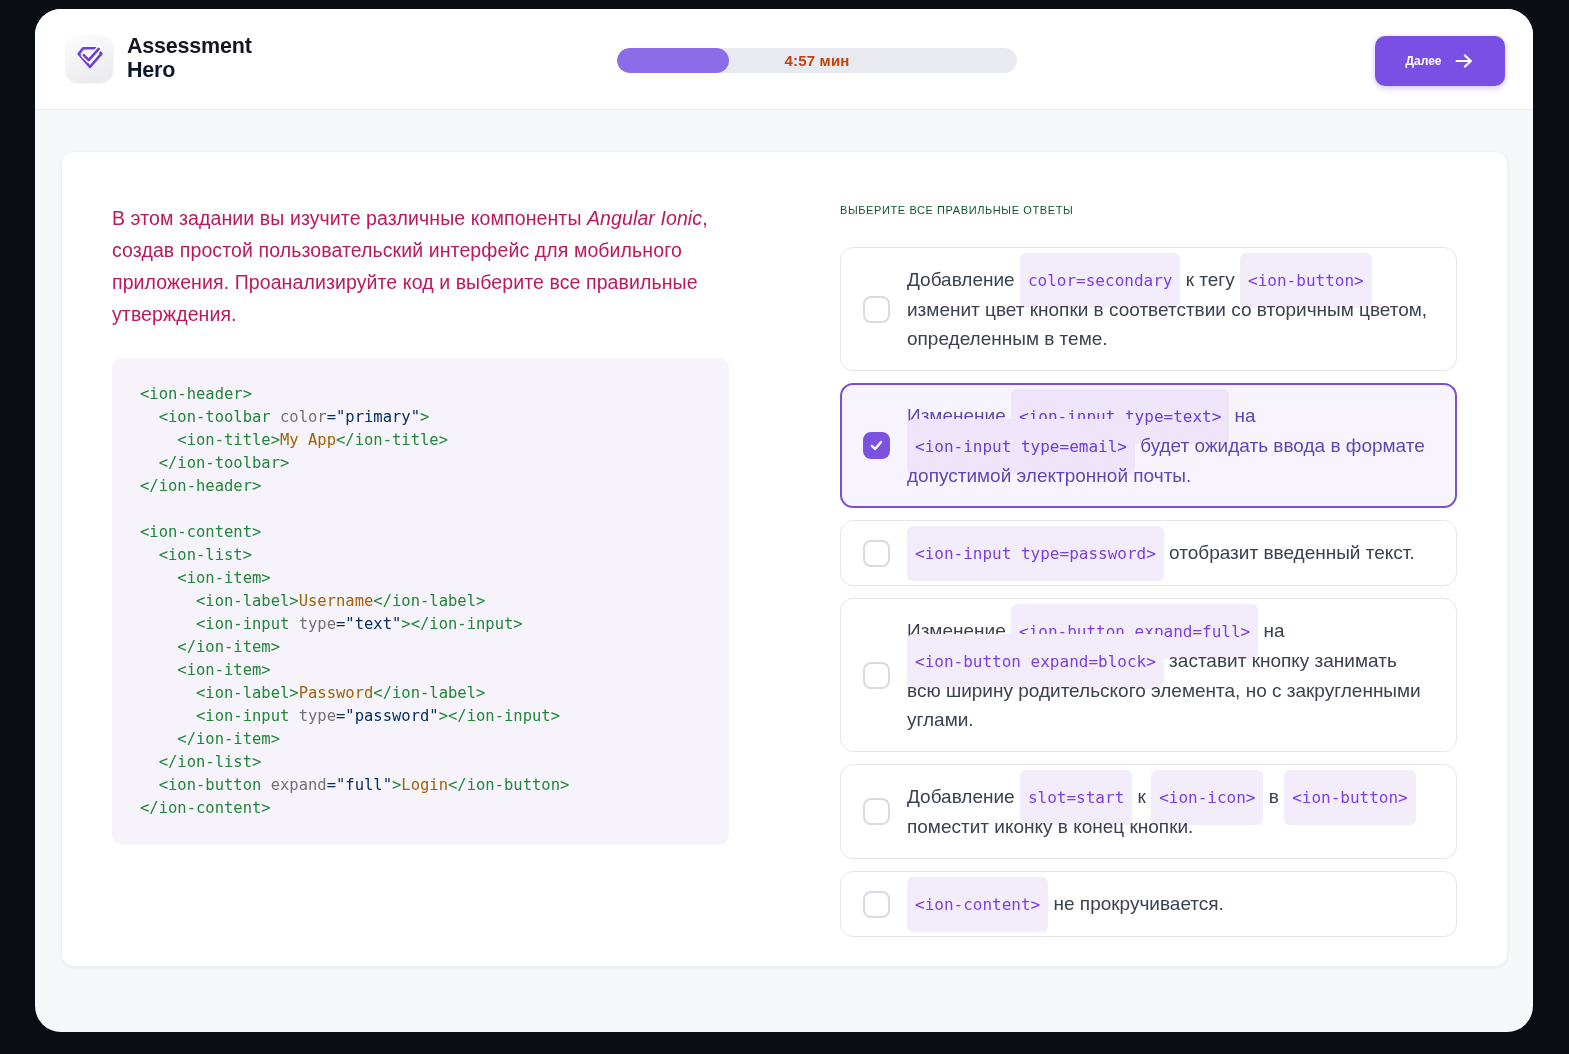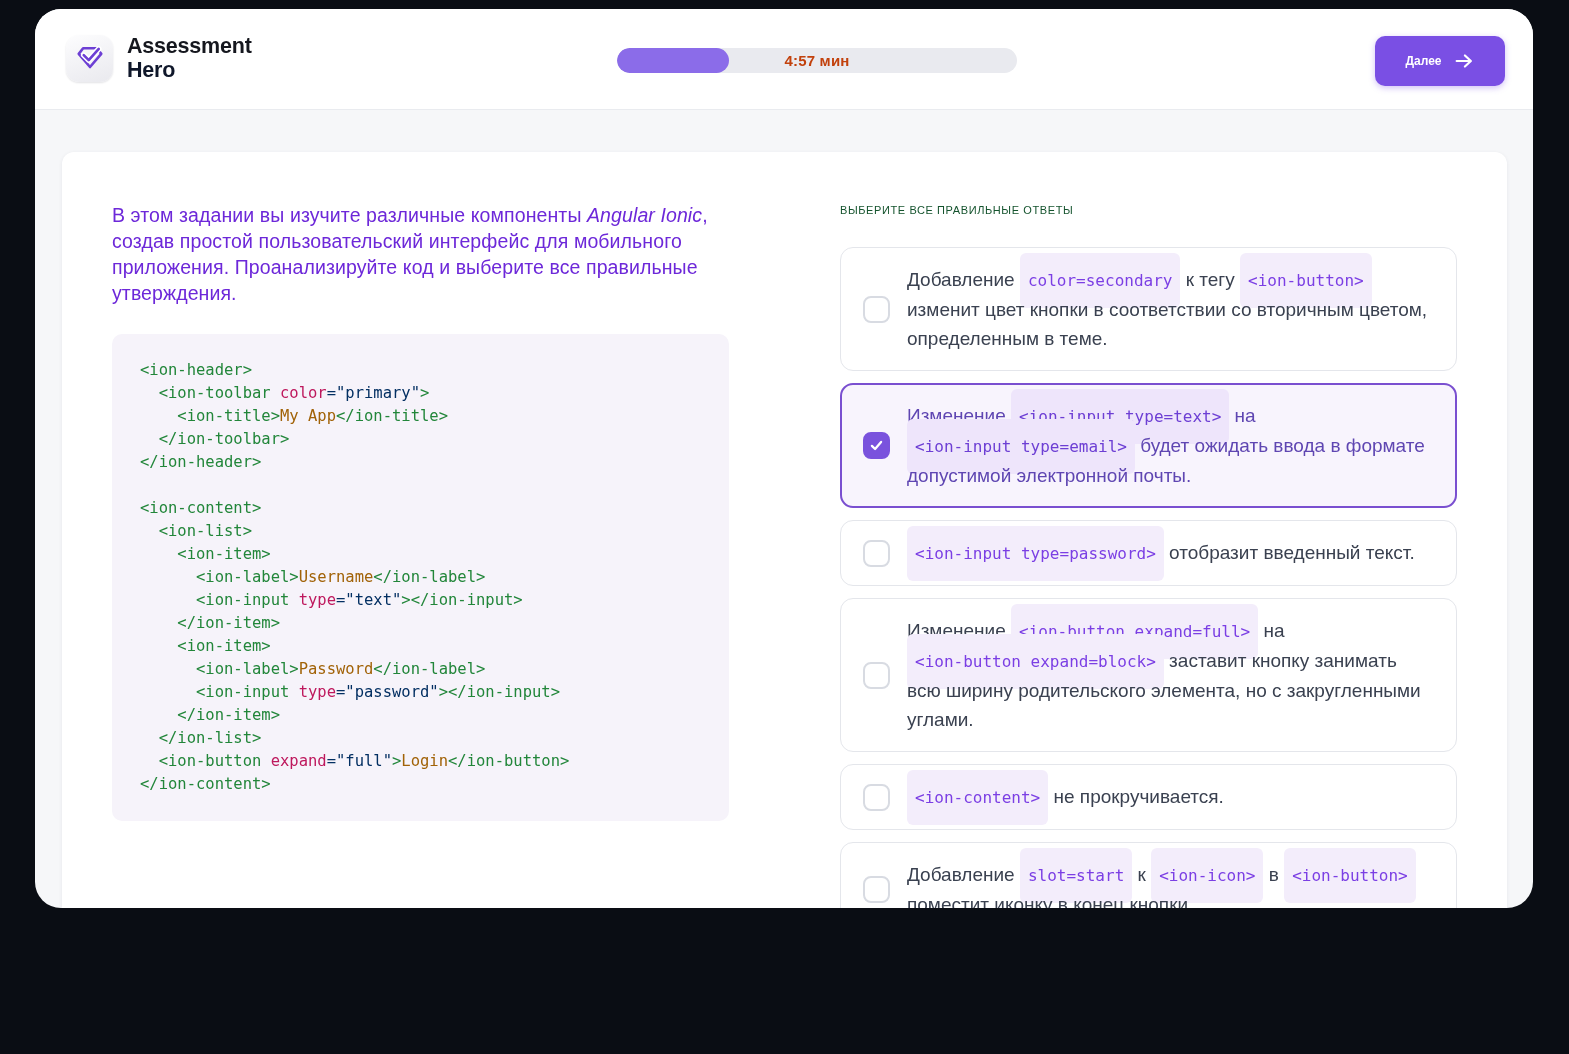--- a/index.html
+++ b/index.html
@@ -5,21 +5,21 @@
   * { margin:0; padding:0; box-sizing:border-box; }
   html,body { width:1569px; height:1054px; }
   body {
     background:#0a0d14;
     font-family:"Liberation Sans", sans-serif;
     overflow:hidden;
     position:relative;
   }
   .window {
     position:absolute; left:35px; top:9px;
-    width:1498px; height:899px;
+    width:1498px; height:1023px;
     background:#f6f7f9;
     border-radius:26px;
     overflow:hidden;
   }
   
   .topbar {
     position:absolute; left:0; top:0; width:100%; height:101px;
     background:#ffffff;
     border-bottom:1px solid #e9ebef;
   }
@@ -64,33 +64,33 @@
   
   .card {
     position:absolute; left:27px; top:143px;
     width:1445px; height:814px;
     background:#ffffff; border-radius:12px;
     box-shadow:0 1px 4px rgba(25,30,50,.07);
   }
   .left-col  { position:absolute; left:50px;  top:50px; width:617px; }
   .right-col { position:absolute; left:778px; top:52px; width:617px; }
   .intro {
-    font-size:19.5px; line-height:26px; color:#6d28d9; letter-spacing:.1px;
+    font-size:19.5px; line-height:32px; color:#be185d; letter-spacing:.1px;
   }
   .intro em { font-style:italic; }
   .code-block {
     margin-top:28px;
     background:#f6f3fa; border-radius:10px;
     padding:25px 28px;
     font-family:"DejaVu Sans Mono", monospace;
     font-size:15.5px; line-height:23px;
   }
   .code-line { white-space:pre; }
   .cg { color:#22863a; }      
-  .cb { color:#be185d; }      
+  .cb { color:#737373; }      
   .cs { color:#032f62; }      
   .ct { color:#a16207; }      
   
   .quiz-heading {
     font-size:11px; font-weight:400; color:#14532d; letter-spacing:.6px;
   }
   .options { margin-top:31px; display:flex; flex-direction:column; gap:12px; }
   .option {
     background:#ffffff;
     border:1px solid #e4e6eb; border-radius:13px;
@@ -209,23 +209,23 @@
           <div class="option">
             <span class="checkbox"></span>
             <div class="option-text"><span class="chip">&lt;ion-input type=password&gt;</span> отобразит введенный текст.</div>
           </div>
           <div class="option">
             <span class="checkbox"></span>
             <div class="option-text">Изменение <span class="chip">&lt;ion-button expand=full&gt;</span> на <span class="chip">&lt;ion-button expand=block&gt;</span> заставит кнопку занимать всю ширину родительского элемента, но с закругленными углами.</div>
           </div>
           <div class="option">
             <span class="checkbox"></span>
+            <div class="option-text">Добавление <span class="chip">slot=start</span> к <span class="chip">&lt;ion-icon&gt;</span> в <span class="chip">&lt;ion-button&gt;</span> поместит иконку в конец кнопки.</div>
+          </div>
+          <div class="option">
+            <span class="checkbox"></span>
             <div class="option-text"><span class="chip">&lt;ion-content&gt;</span> не прокручивается.</div>
-          </div>
-          <div class="option">
-            <span class="checkbox"></span>
-            <div class="option-text">Добавление <span class="chip">slot=start</span> к <span class="chip">&lt;ion-icon&gt;</span> в <span class="chip">&lt;ion-button&gt;</span> поместит иконку в конец кнопки.</div>
           </div>
         </div>
     </div>
 
   </div>
 </div>
 
 </body></html>

